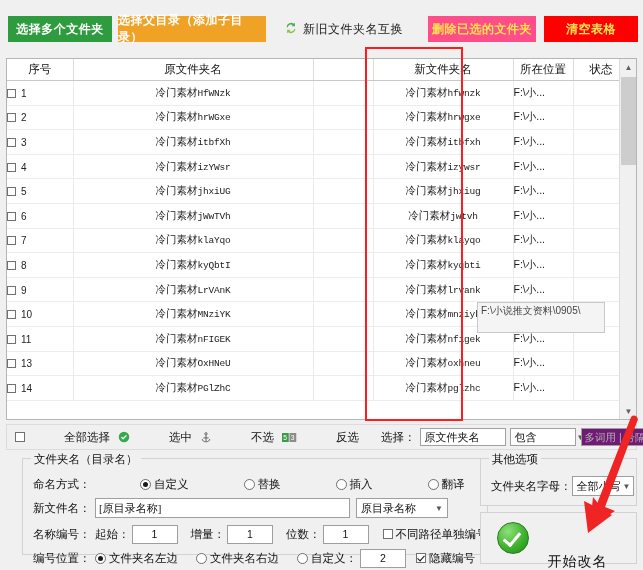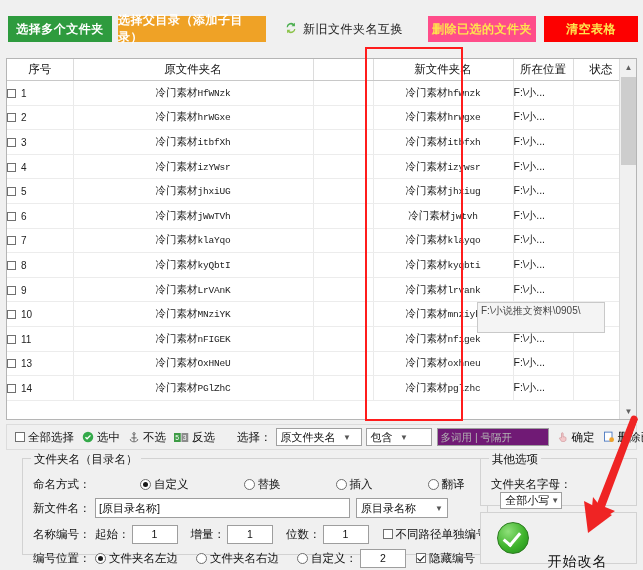--- a/index.html
+++ b/index.html
@@ -70,21 +70,21 @@
   
   .tooltip{
     position:absolute;left:477px;top:302px;width:128px;height:31px;
     background:#f4f4f4;border:1px solid #c9c9c9;box-sizing:border-box;
     font-size:10px;color:#444;line-height:15px;padding-left:3px;white-space:nowrap;
   }
 
   
   .selbar{position:absolute;left:6px;top:424px;width:631px;height:26px;background:#f0f0f0;
           border:1px solid #dcdcdc;box-sizing:border-box;display:flex;align-items:center;}
-  .selbar > *{flex:0 0 auto;}
+  .selbar > *{flex:0 0 auto;gap:36px;}
   .sb-item{display:flex;align-items:center;margin-left:8px;font-size:11.5px;color:#111;cursor:pointer;}
   .sb-item .ico{margin-right:3px;display:inline-flex;align-items:center;}
   .sb-label{font-size:11.5px;color:#111;margin-left:22px;}
   .sb-select{
     margin-left:4px;height:18px;border:1px solid #a0a0a0;background:#fff;
     font-size:11px;display:flex;align-items:center;box-sizing:border-box;cursor:pointer;
   }
   .sb-select .txt{padding:0 4px;white-space:nowrap;}
   .sb-select .arw{width:15px;text-align:center;font-size:8px;color:#555;border-left:0px;}
   #sel-field{width:86px;}
@@ -381,21 +381,21 @@
           <span>翻译</span>
         </span>
       <span class="ropt">
           <span class="radio"></span>
           <span>随机</span>
         </span>
     </div>
 
     <div class="row" style="left:10px;top:40px;width:450px;">
       <span class="lbl" style="width:62px;">新文件名：</span>
-      <span class="txtbox" style="width:255px;">[原目录名称]</span>
+      <span class="txtbox" style="width:255px;font-family:Liberation Serif, serif;">[原目录名称]</span>
       <span class="dd" style="width:92px;margin-left:6px;">
         <span class="txt">原目录名称</span>
         <span class="arw">▼</span>
       </span>
     </div>
 
     <div class="row" style="left:10px;top:66px;">
       <span class="lbl" style="width:62px;">名称编号：</span>
       <span class="lbl">起始：</span>
       <span class="numbox" style="margin-left:2px;">1</span>
@@ -426,21 +426,21 @@
       <span class="numbox">2</span>
       <span style="display:flex;align-items:center;margin-left:10px;cursor:pointer;">
         <span class="cb-sm checked"></span>
         <span class="lbl">隐藏编号</span>
       </span>
     </div>
   </div>
 
   <div class="panel" id="panel-other">
     <span class="legend">其他选项</span>
-    <div class="row" style="left:10px;top:18px;flex-direction:column;">
+    <div class="row" style="left:10px;top:18px;">
       <span class="lbl">文件夹名字母：</span>
       <span class="dd" style="width:62px;">
         <span class="txt">全部小写</span>
         <span class="arw">▼</span>
       </span>
     </div>
   </div>
 
   <div class="panel" id="panel-start">
     <div class="startbtn">

